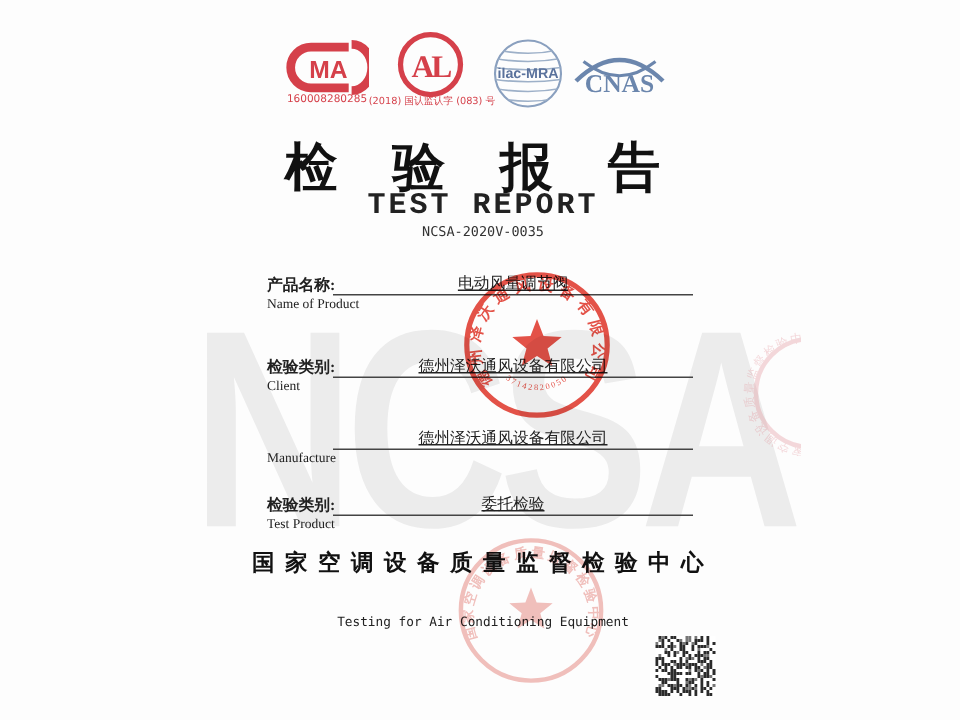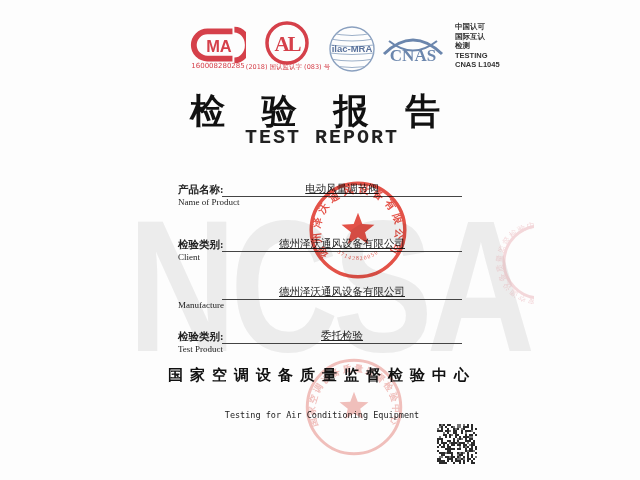--- a/index.html
+++ b/index.html
@@ -118,30 +118,24 @@
     </g>
     <text x="25" y="28" text-anchor="middle" font-family="Liberation Sans,sans-serif" font-weight="bold" font-size="9.5" fill="#5a729c">ilac-MRA</text>
   </svg>
 
   <svg class="abs" style="left:382px;top:30px;z-index:3;" width="62" height="38" viewBox="0 0 62 38">
     <path d="M 2,24 Q 31,-4 60,24" fill="none" stroke="#6b86ad" stroke-width="3"></path>
     <path d="M 7,11 Q 31,30 55,11" fill="none" stroke="#6b86ad" stroke-width="2"></path>
     <text x="31" y="31" text-anchor="middle" font-family="Liberation Serif,serif" font-weight="bold" font-size="17" fill="#6b86ad">CNAS</text>
   </svg>
 
-  <div class="abs accred">
-    <div>中国认可</div>
-    <div>国际互认</div>
-    <div>检测</div>
-    <div>TESTING</div>
-    <div>CNAS L1045</div>
-  </div>
 
   <div class="abs title-en">TEST REPORT</div>
   <div class="abs title-cn">检 验 报 告</div>
+  <div class="abs report-no">NCSA-2020V-0035</div>
 
   <div class="abs field-label-cn" style="top:183px;">产品名称:</div>
   <div class="abs field-label-en" style="top:197px;">Name of Product</div>
   <div class="abs field-value" style="top:182px;">电动风量调节阀</div>
   <div class="abs field-line" style="top:196px;"></div>
 
   <div class="abs field-label-cn" style="top:238px;">检验类别:</div>
   <div class="abs field-label-en" style="top:252px;">Client</div>
   <div class="abs field-value" style="top:237px;">德州泽沃通风设备有限公司</div>
   <div class="abs field-line" style="top:251px;"></div>

